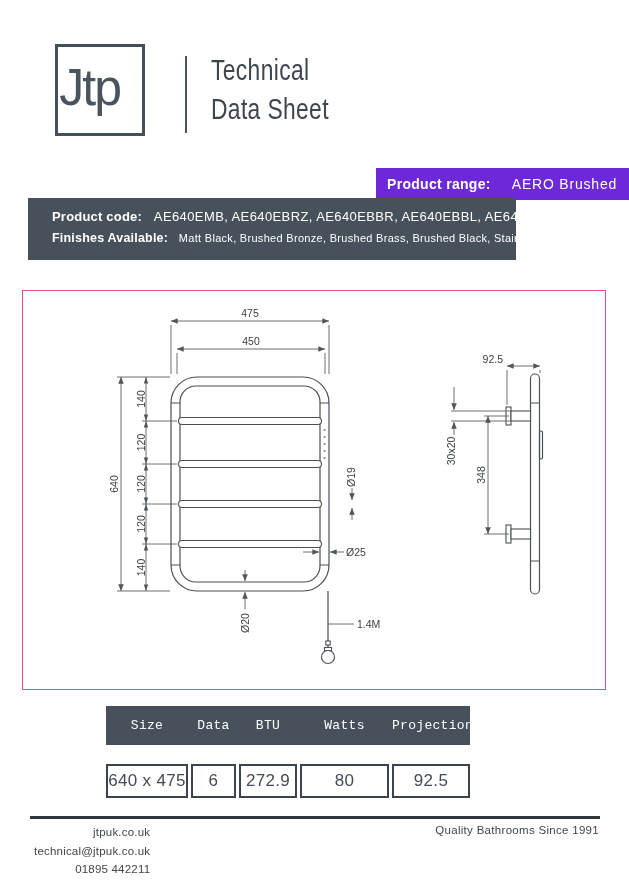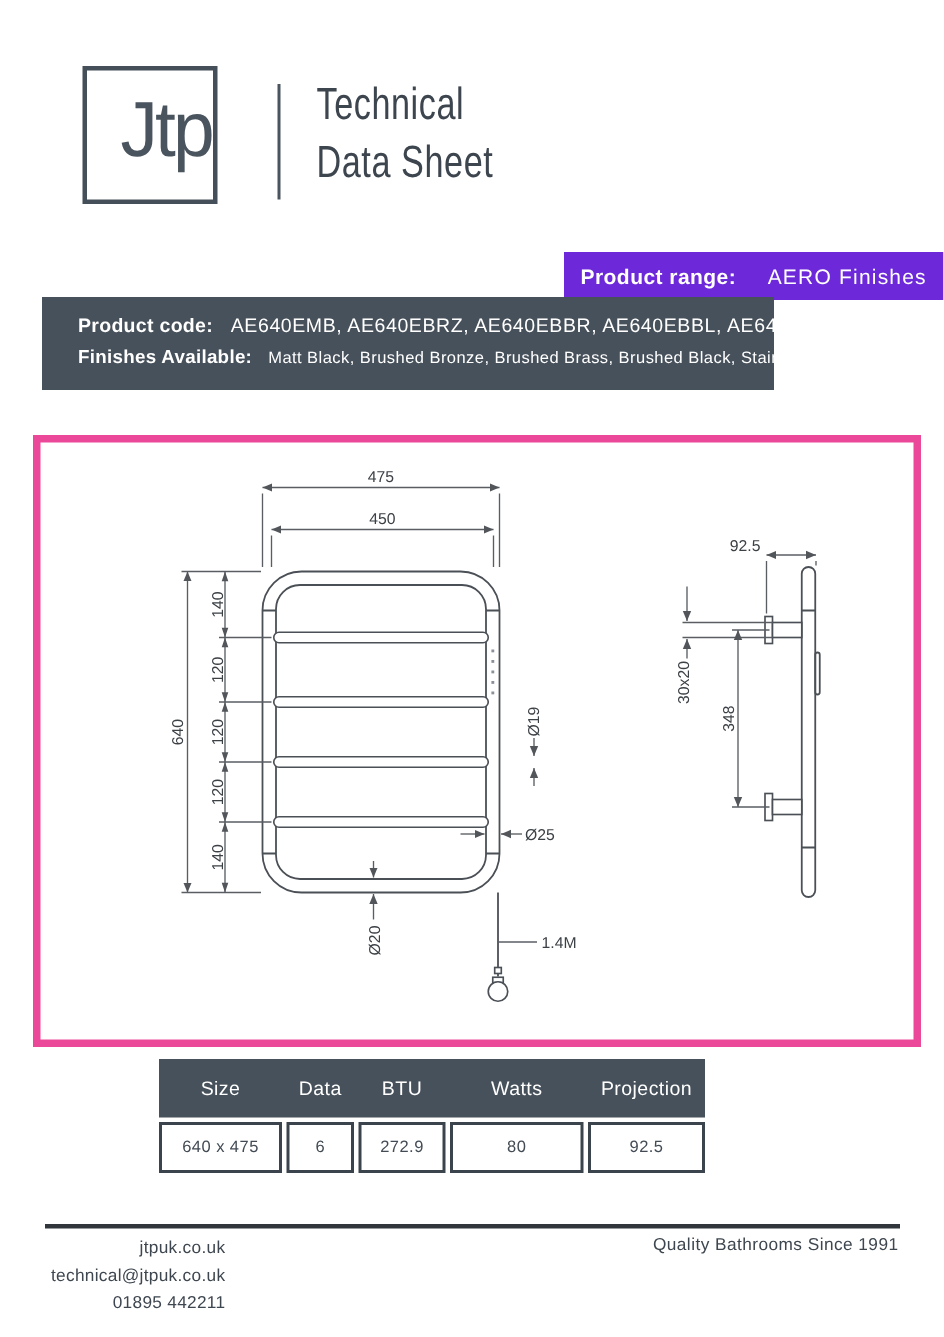--- a/index.html
+++ b/index.html
@@ -5,21 +5,21 @@
   html,body { margin:0; padding:0; }
   body {
     width:629px; height:891px; position:relative; background:#ffffff;
     font-family:"Liberation Sans", sans-serif; overflow:hidden;
   }
   .abs { position:absolute; }
 
   
   .logo-box {
     left:55px; top:44px; width:84px; height:86px;
-    border:3px solid #454f59; display:flex; align-items:center; justify-content:flex-end;
+    border:3px solid #454f59; display:flex; align-items:center; justify-content:flex-start;
   }
   .logo-text {
     font-size:52px; color:#4a545e; letter-spacing:-2px;
     transform:scaleX(0.96); padding-bottom:6px;
   }
   .header-divider { left:185px; top:56px; width:2px; height:77px; background:#4a545e; }
   .doc-title {
     left:211px; top:50px; font-size:30px; color:#3d454e;
     transform:scaleX(0.76); transform-origin:left top; line-height:39px; letter-spacing:0.5px;
     white-space:nowrap;
@@ -38,37 +38,37 @@
     left:28px; top:198px; width:488px; height:62px; background:#47515b;
     color:#ffffff; box-sizing:border-box; padding:11px 0 0 24px;
   }
   .code-row { font-size:13px; letter-spacing:0.2px; white-space:nowrap; }
   .code-row .val { margin-left:8px; letter-spacing:0.4px; }
   .fin-row { margin-top:7px; font-size:12.5px; letter-spacing:0.2px; white-space:nowrap; }
   .fin-row .val { margin-left:7px; font-size:11px; letter-spacing:0.3px; }
   .lbl { font-weight:bold; }
 
   
-  .drawing-box { left:22px; top:290px; width:582px; height:398px; border:5px solid #ec4899; }
+  .drawing-box { left:22px; top:290px; width:582px; height:398px; border:1px solid #ec4899; }
   .drawing-box svg { display:block; }
   .dim-line { stroke:#5a5e63; stroke-width:0.9; fill:none; }
   .obj-line { stroke:#4b5056; stroke-width:1.2; fill:none; }
   .obj-fill { stroke:#4b5056; stroke-width:1.1; fill:#ffffff; }
   .dim-text { fill:#3c4146; font-size:10.5px; font-family:"Liberation Sans", sans-serif; }
   .tri { fill:#52565b; }
 
   
   .spec-table { left:106px; top:706px; }
   .thead-row { display:flex; gap:3px; background:#47515b; height:39px; align-items:center; }
-  .hcell { color:#ffffff; font-size:13px; text-align:center; letter-spacing:0.3px; }
+  .hcell { color:#ffffff; font-size:13px; text-align:center; letter-spacing:0.3px;font-family:Liberation Mono, monospace; }
   .tbody-row { display:flex; gap:3px; margin-top:3px; }
   .bcell {
     border:2px solid #3b444c; height:34px; box-sizing:border-box; background:#ffffff;
     display:flex; align-items:center; justify-content:center;
-    font-size:11px; color:#434b54; letter-spacing:0.3px;
+    font-size:17px; color:#434b54; letter-spacing:0.3px;margin-top:16px;
   }
   .c0 { width:82px; } .c1 { width:45px; } .c2 { width:58px; } .c3 { width:89px; } .c4 { width:78px;text-align:center; }
 
   
   .footer-rule { left:30px; top:816px; width:570px; height:2.5px; background:#31363c; }
   .footer-left { left:34px; top:823px; font-size:11.5px; color:#3e464f; line-height:18.5px; letter-spacing:0.2px;text-align:right; }
   .footer-right { right:30px; top:824px; font-size:11.5px; color:#3e464f; letter-spacing:0.3px; }
 </style>
 </head>
 <body>
@@ -77,21 +77,21 @@
   <span class="logo-text">Jtp</span>
 </div>
 <div class="abs header-divider"></div>
 <div class="abs doc-title">
   <div>Technical</div>
   <div>Data Sheet</div>
 </div>
 
 <div class="abs range-bar">
   <span class="lbl">Product range:</span>
-  <span class="val">AERO Finishes</span>
+  <span class="val">AERO Brushed</span>
 </div>
 
 <div class="abs code-banner">
   <div class="code-row">
     <span class="lbl">Product code:</span>
     <span class="val">AE640EMB, AE640EBRZ, AE640EBBR, AE640EBBL, AE640EIX, AE640ECH</span>
   </div>
   <div class="fin-row">
     <span class="lbl">Finishes Available:</span>
     <span class="val">Matt Black, Brushed Bronze, Brushed Brass, Brushed Black, Stainless Steel, Chrome</span>

